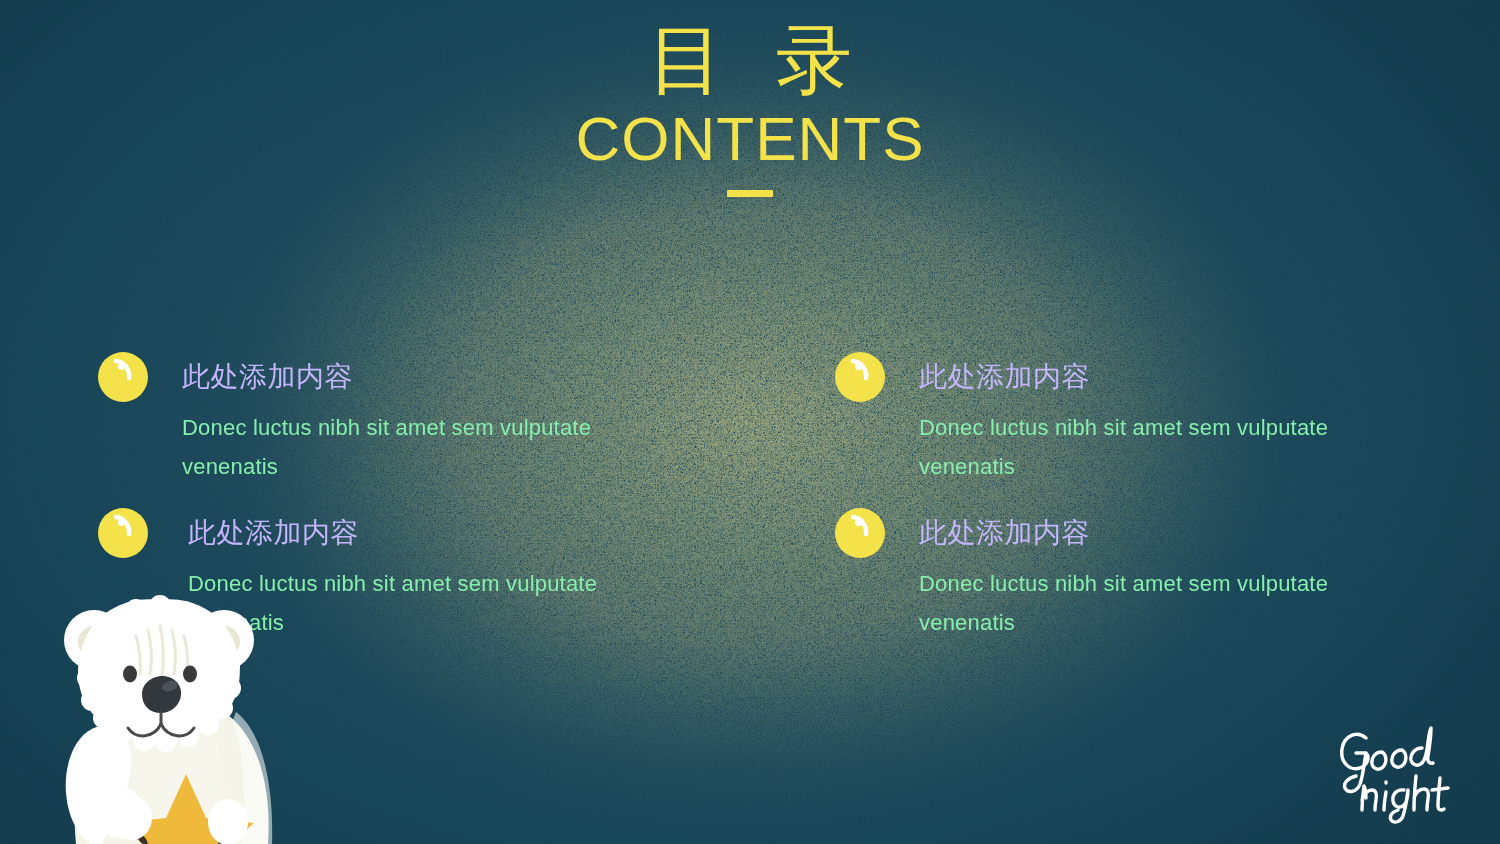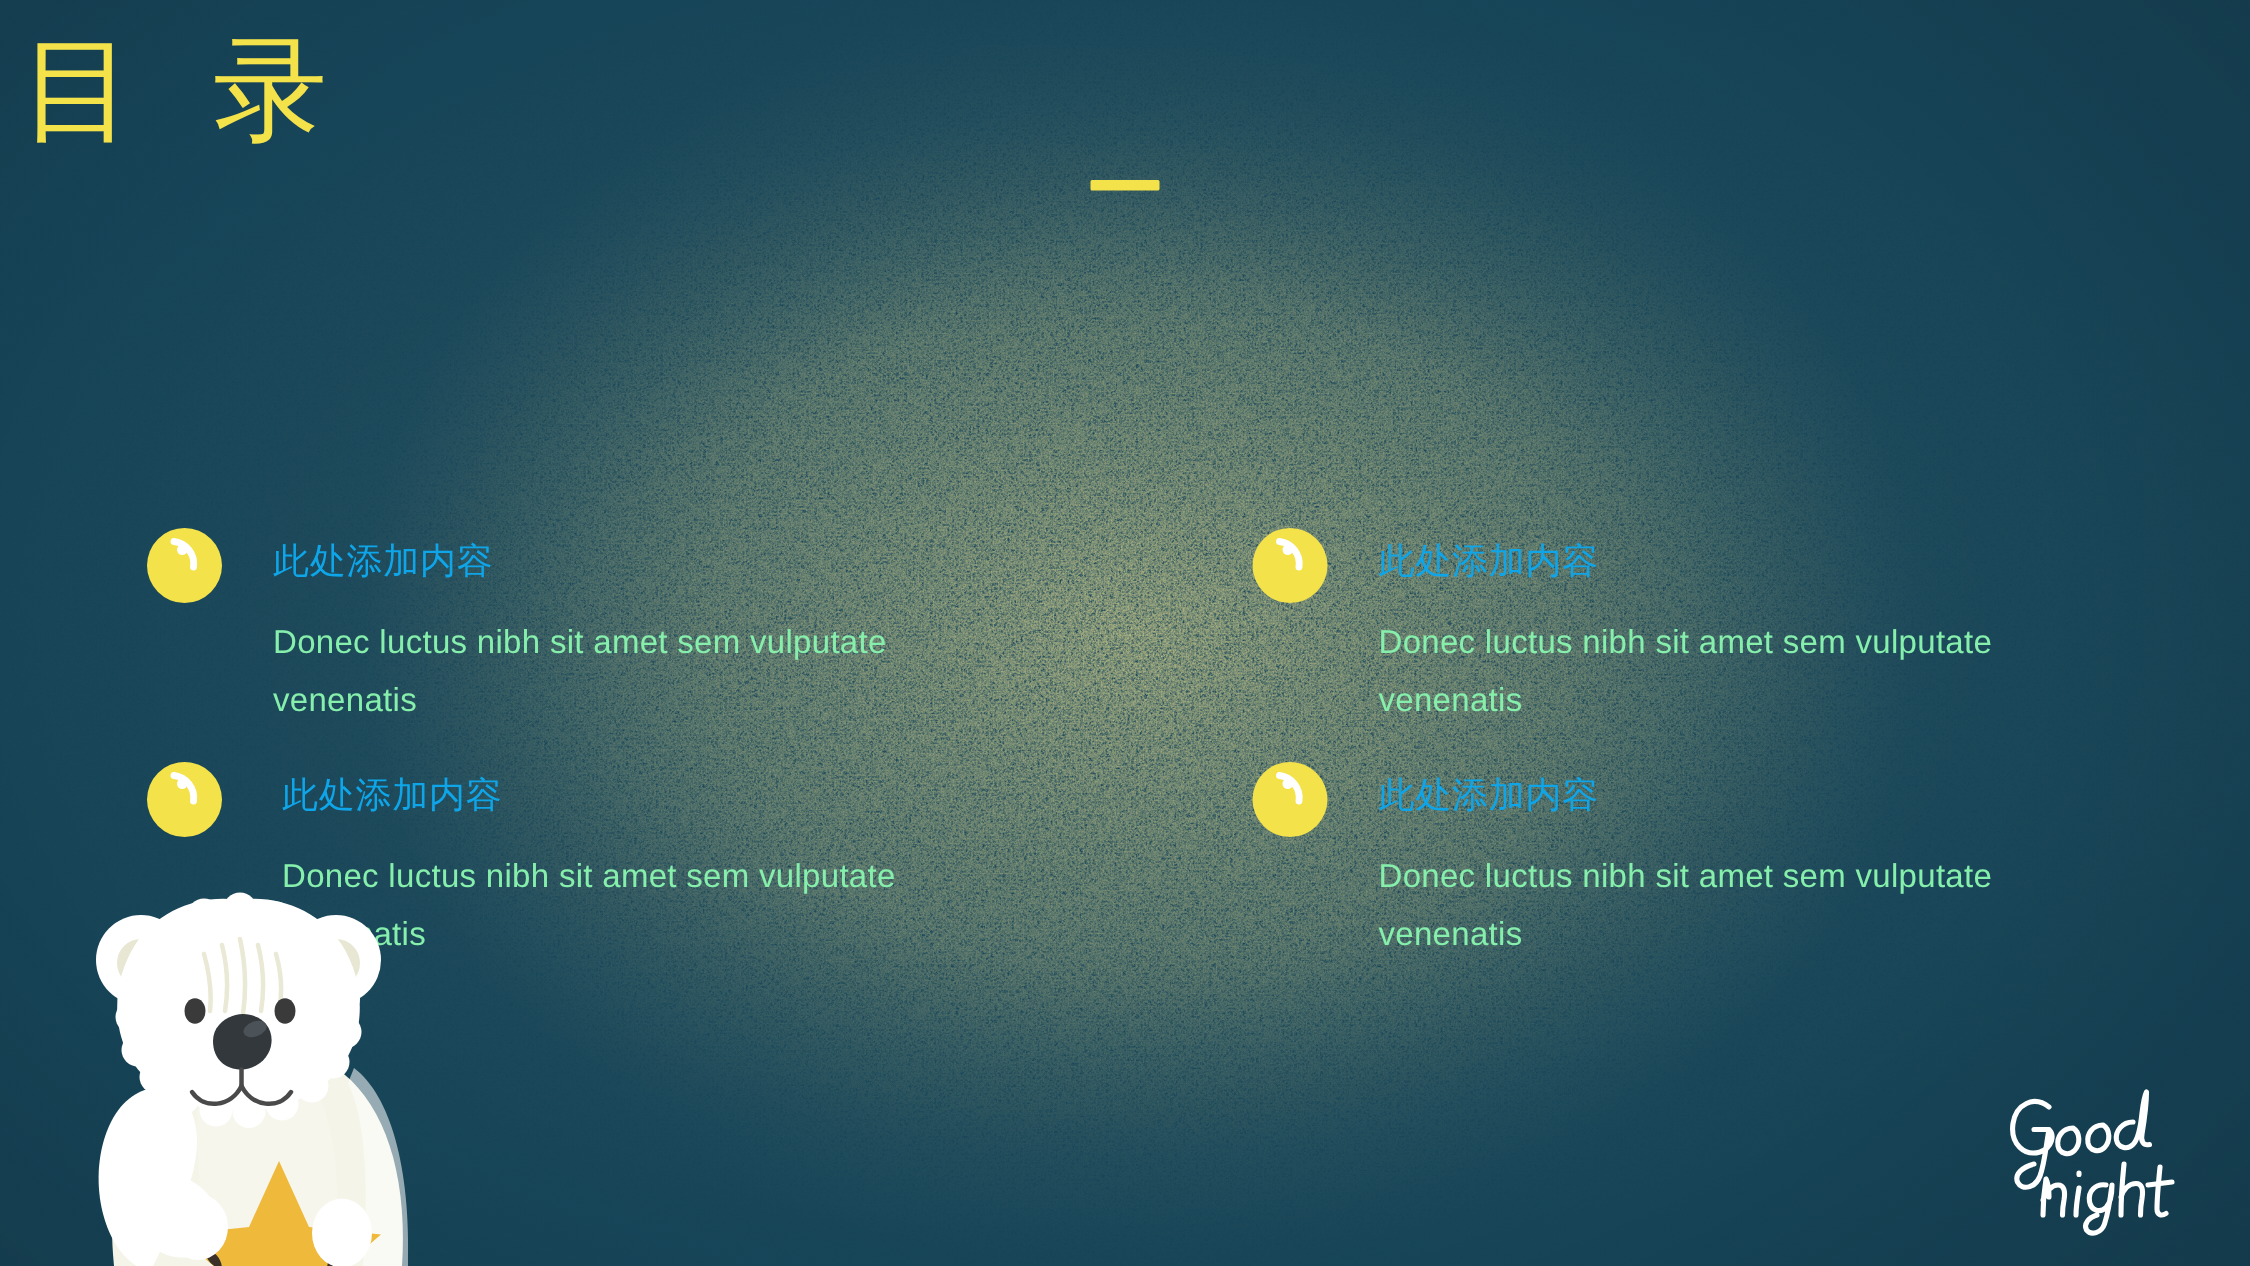--- a/index.html
+++ b/index.html
@@ -39,21 +39,21 @@
     pointer-events: none;
     background: radial-gradient(ellipse 1100px 760px at 700px 400px, rgba(255,255,255,0.035) 0%, rgba(0,0,0,0) 60%, rgba(0,0,0,0.18) 100%);
   }
 
   
   .title-block {
     position: absolute;
     left: 0;
     top: 18px;
     width: 1500px;
-    text-align: left;
+    text-align: center;
   }
   .title-cn {
     font-size: 76px;
     line-height: 84px;
     letter-spacing: 14px;
     color: #f3e24a;
     font-weight: 400;
     text-indent: 14px;
     font-family: "DejaVu Sans", "Liberation Sans", sans-serif;
   }
@@ -108,28 +108,28 @@
     background: #ffffff;
   }
   .bullet .arc {
     position: absolute;
     left: 9px;
     top: 6px;
     width: 34px;
     height: 34px;
   }
   .entry-title {
-    color: #0ea5e9;
-    font-size: 24px;
+    color: #c4b5fd;
+    font-size: 28px;
     line-height: 40px;
     letter-spacing: 0.5px;
     font-weight: 400;
     margin-left: 34px;
     white-space: nowrap;
-    font-family: Liberation Mono, monospace;
+    font-family: Liberation Serif, serif;
   }
   .entry-body {
     color: #86efac;
     font-size: 22px;
     line-height: 39px;
     letter-spacing: 0.2px;
     font-weight: 400;
     margin-top: 6px;
     margin-left: 84px;
     max-width: 470px;
@@ -189,20 +189,21 @@
     <g mask="url(#mk)">
       <rect x="0" y="0" width="1500" height="844" filter="url(#spk)" opacity="0.95"></rect>
       <rect x="0" y="0" width="1500" height="844" filter="url(#spk2)" opacity="0.55"></rect>
     </g>
   </svg>
   <div class="speckle-fade"></div>
   <div class="vignette"></div>
 
   <div class="title-block">
     <div class="title-cn">目 录</div>
+    <div class="title-en">CONTENTS</div>
     <div class="title-rule"></div>
   </div>
 
   <div class="col col-left">
 
     <div class="entry">
       <div class="entry-head">
         <span class="bullet">
           <span class="dot"></span>
           <svg class="arc" viewBox="0 0 34 34" aria-hidden="true">

